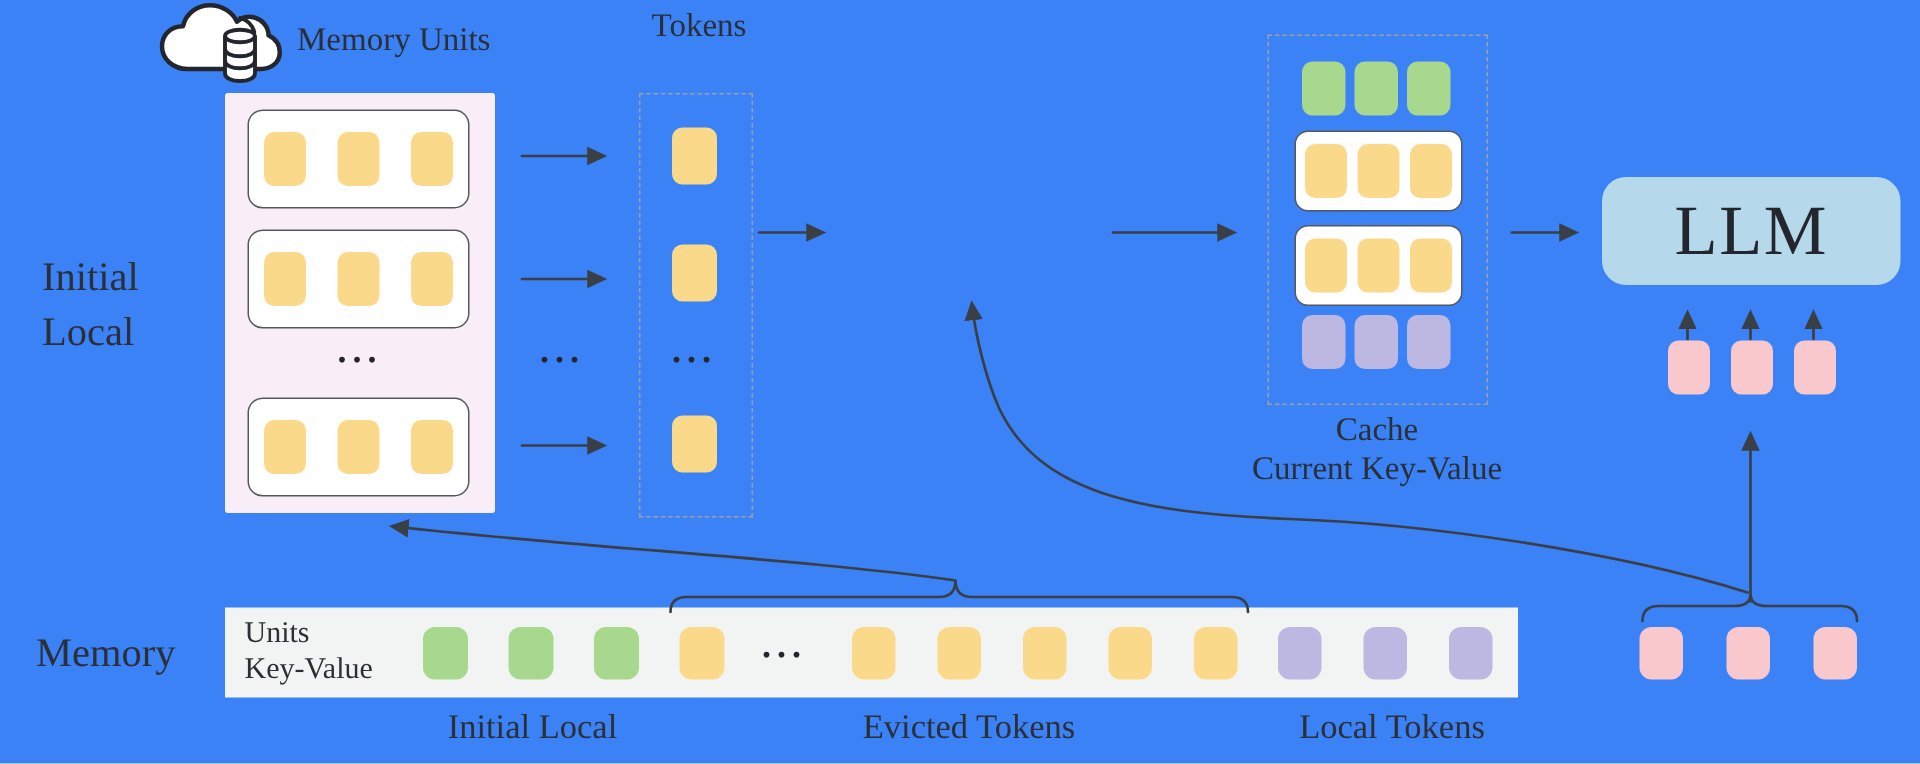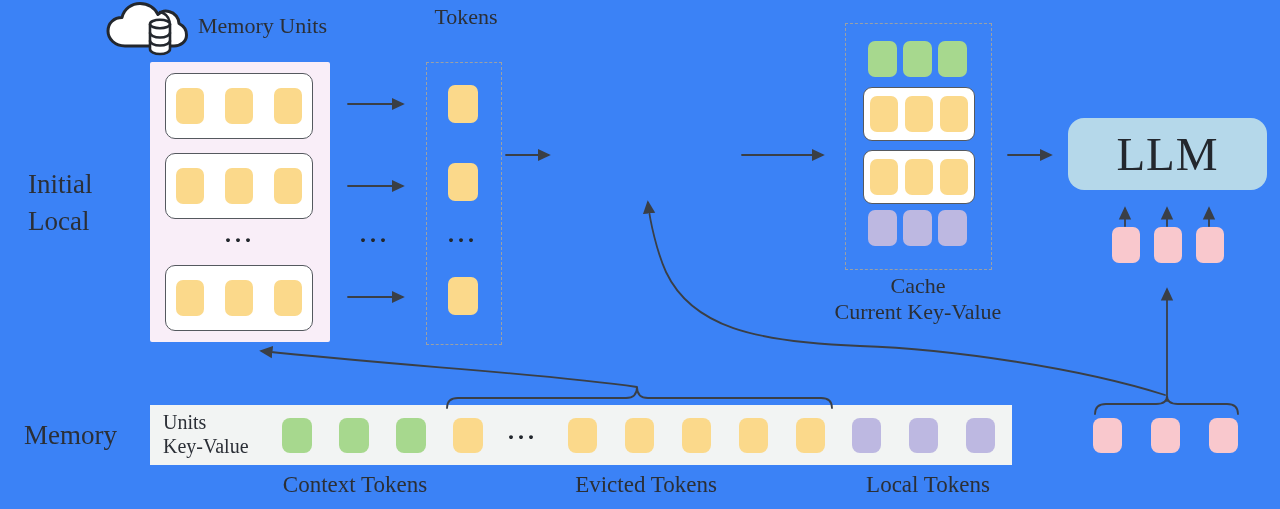--- a/index.html
+++ b/index.html
@@ -169,21 +169,21 @@
       <span class="token" style="background: rgb(189, 184, 225);"></span>
       <span class="token" style="background: rgb(189, 184, 225);"></span>
       <span class="token" style="background: rgb(189, 184, 225);"></span>
     </div>
   <div class="abs tokens" style="left:1093px;top:418px;gap:29px;--tw:29px;--th:35px;--tr:8px;">
       <span class="token" style="background: rgb(249, 200, 205);"></span>
       <span class="token" style="background: rgb(249, 200, 205);"></span>
       <span class="token" style="background: rgb(249, 200, 205);"></span>
     </div>
 
-  <div class="abs cap" style="left:270px;top:472px;width:170px;">Context Tokens</div>
+  <div class="abs cap" style="left:270px;top:472px;width:170px;">Initial Local</div>
   <div class="abs cap" style="left:840px;top:472px;width:176px;">Local Tokens</div>
   <div class="abs cap" style="left:560px;top:472px;width:172px;">Evicted Tokens</div>
 
   <svg class="overlay">
     <defs>
       <marker id="ah" markerUnits="userSpaceOnUse" markerWidth="14" markerHeight="14" viewBox="0 0 10 10" refX="7.5" refY="5" orient="auto">
         <path d="M0,0.6 L9.5,5 L0,9.4 Z" fill="#3a3f46"></path>
       </marker>
     </defs>
     <g fill="none" stroke="#3a3f46" stroke-width="1.8" stroke-linecap="round">

